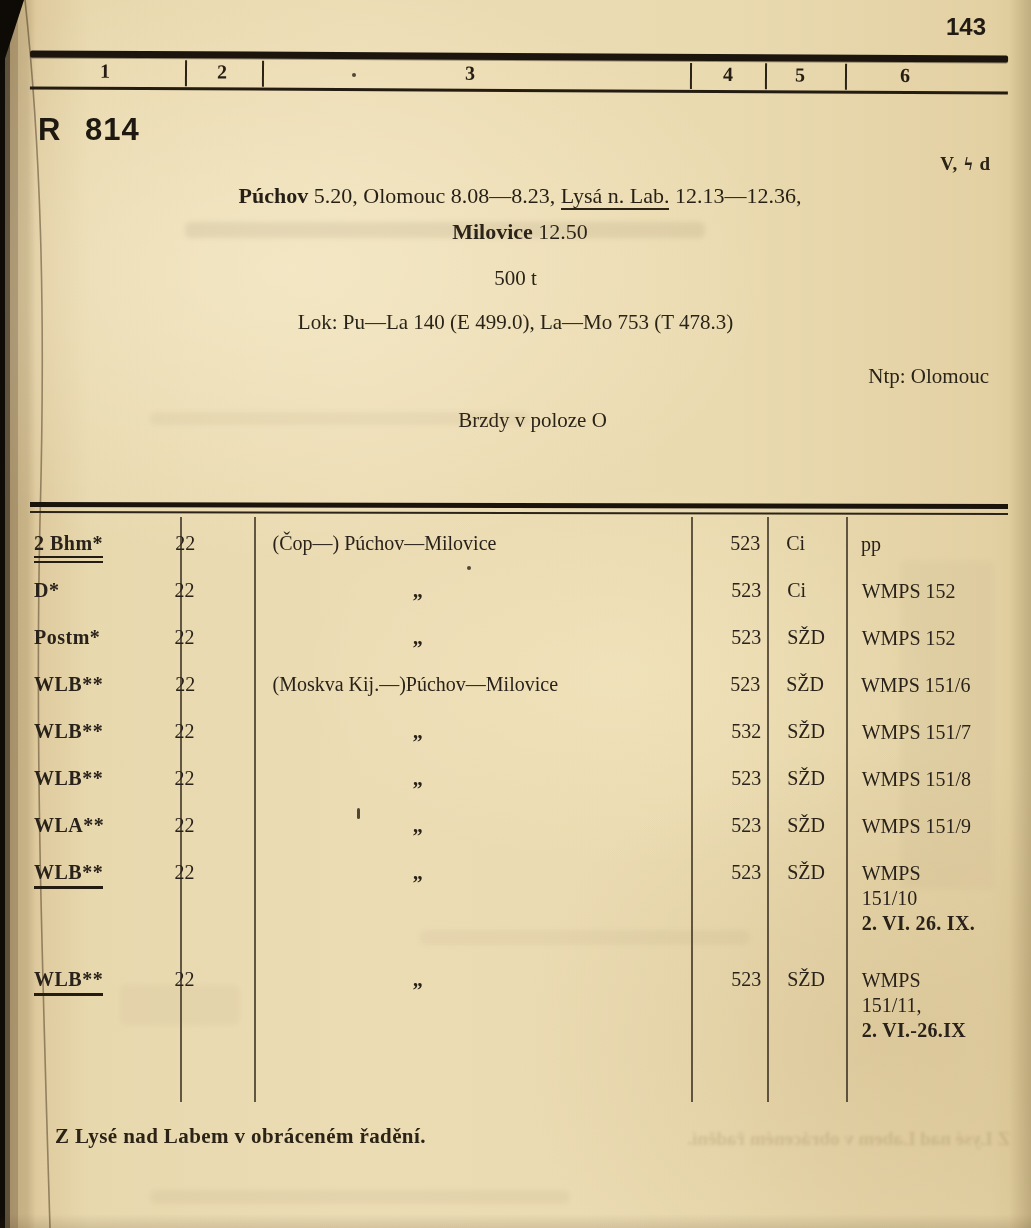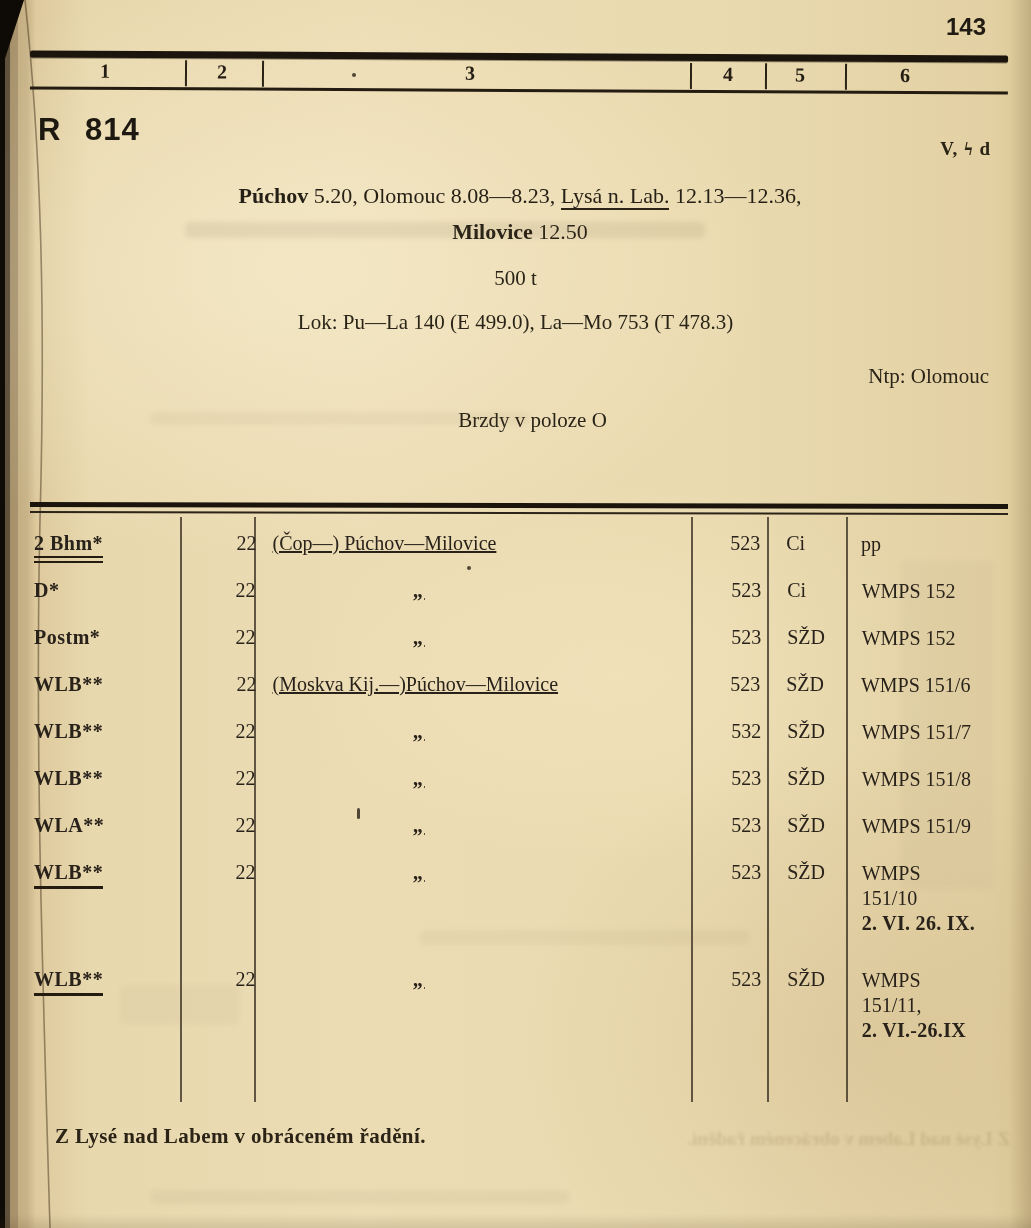--- a/index.html
+++ b/index.html
@@ -30,42 +30,42 @@
   .band{position:absolute;left:30px;top:53px;width:978px;transform:rotate(.3deg);}
   .band-rule-top{height:7px;background:#1c150d;border-radius:2px;box-shadow:0 1px 0 rgba(28,21,13,.4);}
   .band-numbers{position:relative;height:28px;font-weight:bold;font-size:20px;color:#241d13;}
   .band-num{position:absolute;top:2px;transform:translateX(-50%);}
   .band-tick{position:absolute;top:2px;width:2px;height:26px;background:#2a2215;}
   .band-rule-bottom{height:3px;background:#241c11;margin-top:1px;}
   
   .train-id{position:absolute;left:38px;top:112px;
     font-family:"Liberation Sans","DejaVu Sans",sans-serif;font-weight:bold;font-size:31px;
     letter-spacing:1px;word-spacing:14px;color:#1d1810;}
-  .train-marks{position:absolute;right:40px;top:138px;font-weight:bold;font-size:19px;letter-spacing:1px;color:#2a2316;}
+  .train-marks{position:absolute;right:40px;top:153px;font-weight:bold;font-size:19px;letter-spacing:1px;color:#2a2316;}
   
   .heading{position:absolute;left:70px;width:900px;top:178px;text-align:center;
     font-size:22px;line-height:36px;color:#251f15;}
   .heading .b{font-weight:bold;}
   .heading .u{border-bottom:2.5px solid #2a2316;padding-bottom:0;}
   .center-line{position:absolute;left:0;width:1031px;text-align:center;font-size:21px;color:#2a2418;}
   .tonnage{top:266px;}
   .lok-line{top:310px;}
   .ntp-line{position:absolute;right:42px;top:364px;font-size:21px;color:#2a2418;}
   .brake-line{top:408px;margin-left:17px;}
   .comp-note{top:451px;font-size:21.5px;}
   
   .t-rule-thick{position:absolute;left:30px;width:978px;top:503px;height:5px;background:#1a140c;transform:rotate(.12deg);}
   .t-rule-thin{position:absolute;left:30px;width:978px;top:512px;height:2px;background:#2c2418;transform:rotate(.12deg);}
   .vline{position:absolute;top:517px;height:585px;width:1.6px;background:rgba(44,35,23,.72);}
   .rows{position:absolute;left:30px;top:522px;width:978px;font-size:20px;}
   .row{display:flex;align-items:flex-start;min-height:47px;}
   .row-multi{min-height:107px;}
   .c1{width:150px;box-sizing:border-box;padding:10px 0 0 4px;font-weight:bold;letter-spacing:.5px;}
-  .c2{width:92px;box-sizing:border-box;padding:10px 8px 0 0;text-align:right;}
-  .c3{width:434px;box-sizing:border-box;padding:10px 0 0 8px;text-decoration:underline;}
+  .c2{width:92px;box-sizing:border-box;padding:10px 8px 0 0;text-align:left;}
+  .c3{width:434px;box-sizing:border-box;padding:10px 0 0 8px;}
   .c3.ditto{text-align:center;padding-right:120px;font-weight:bold;letter-spacing:2px;}
   .c4{width:92px;box-sizing:border-box;padding:10px 14px 0 0;text-align:right;}
   .c5{width:79px;box-sizing:border-box;padding:10px 0 0 12px;}
   .c6{width:162px;box-sizing:border-box;padding:10px 0 0 10px;line-height:25px;}
   .u-double{display:inline-block;border-bottom:7px double #241c10;padding-bottom:1px;}
   .u-single{display:inline-block;border-bottom:3.5px solid #241c10;padding-bottom:2px;}
   .note-bold{font-weight:bold;letter-spacing:.3px;}
   
   .footer{position:absolute;left:55px;top:1124px;font-size:21px;font-weight:600;letter-spacing:.4px;color:#2a2316;}
   .ghost-footer{position:absolute;left:505px;top:1128px;width:505px;font-size:19px;font-weight:600;

